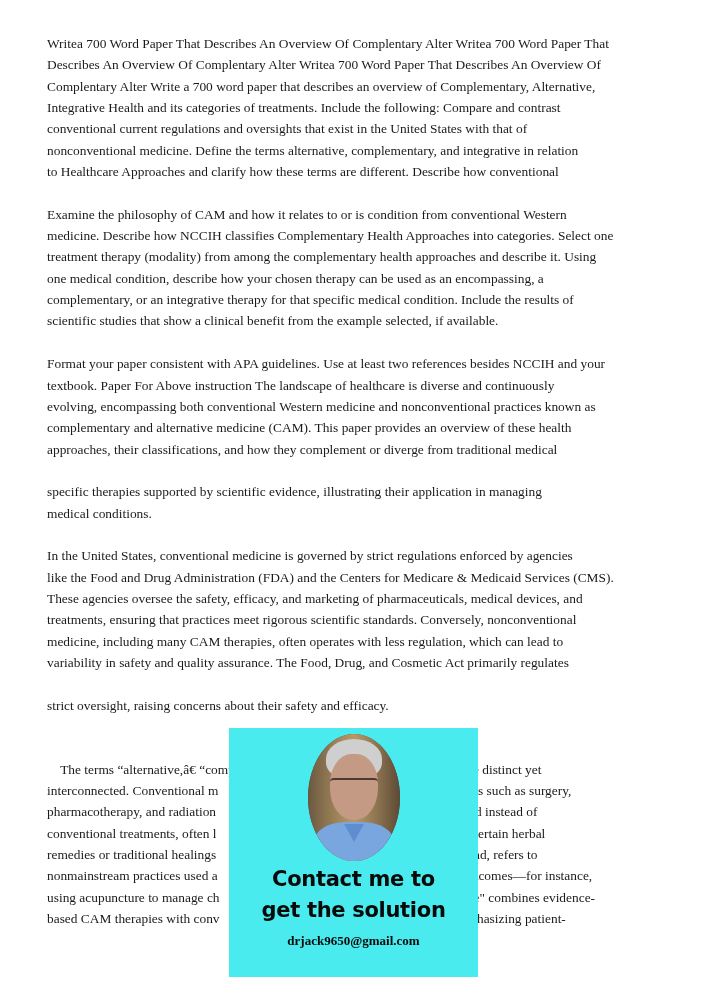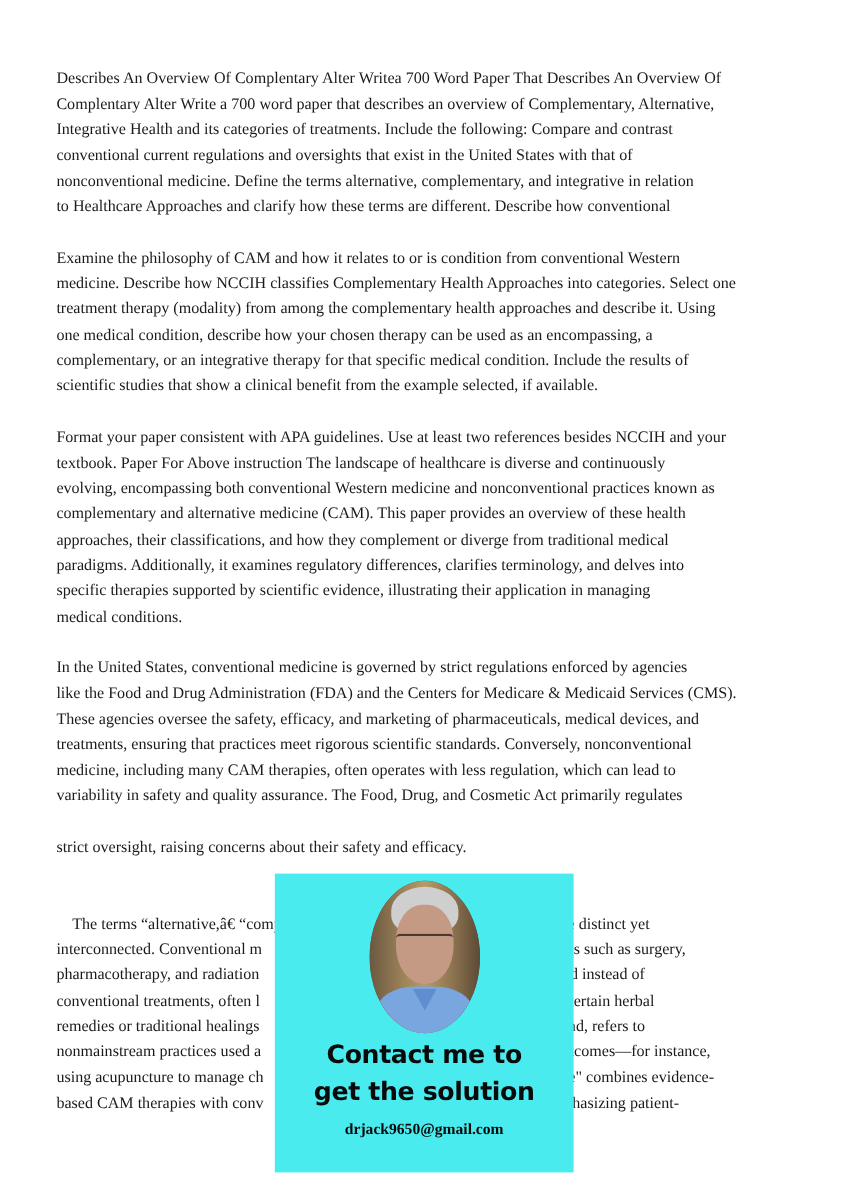--- a/index.html
+++ b/index.html
@@ -36,21 +36,21 @@
     position: absolute; left: 0; top: 205px; width: 249px; text-align: center;
     font-family: "Liberation Serif", "DejaVu Serif", serif; font-weight: bold;
     font-size: 13px; color: #0a0a0a;
   }
 </style>
 </head>
 <body>
 
 <div class="page">
   <p>
-    <br>
+    <span>Writea 700 Word Paper That Describes An Overview Of Complentary Alter Writea 700 Word Paper That</span><br>
     <span>Describes An Overview Of Complentary Alter Writea 700 Word Paper That Describes An Overview Of</span><br>
     <span>Complentary Alter Write a 700 word paper that describes an overview of Complementary, Alternative,</span><br>
     <span>Integrative Health and its categories of treatments. Include the following: Compare and contrast</span><br>
     <span>conventional current regulations and oversights that exist in the United States with that of</span><br>
     <span>nonconventional medicine. Define the terms alternative, complementary, and integrative in relation</span><br>
     <span>to Healthcare Approaches and clarify how these terms are different. Describe how conventional</span><br>
   </p>
   <p>
     <span>Examine the philosophy of CAM and how it relates to or is condition from conventional Western</span><br>
     <span>medicine. Describe how NCCIH classifies Complementary Health Approaches into categories. Select one</span><br>
@@ -58,21 +58,21 @@
     <span>one medical condition, describe how your chosen therapy can be used as an encompassing, a</span><br>
     <span>complementary, or an integrative therapy for that specific medical condition. Include the results of</span><br>
     <span>scientific studies that show a clinical benefit from the example selected, if available.</span>
   </p>
   <p>
     <span>Format your paper consistent with APA guidelines. Use at least two references besides NCCIH and your</span><br>
     <span>textbook. Paper For Above instruction The landscape of healthcare is diverse and continuously</span><br>
     <span>evolving, encompassing both conventional Western medicine and nonconventional practices known as</span><br>
     <span>complementary and alternative medicine (CAM). This paper provides an overview of these health</span><br>
     <span>approaches, their classifications, and how they complement or diverge from traditional medical</span><br>
-    <span>paradigms. Additionally, it examines regulatory differences, clarifies terminology, and delves into</span><br>
+    <br>
     <span>specific therapies supported by scientific evidence, illustrating their application in managing</span><br>
     <span>medical conditions.</span>
   </p>
   <p>
     <span>In the United States, conventional medicine is governed by strict regulations enforced by agencies</span><br>
     <span>like the Food and Drug Administration (FDA) and the Centers for Medicare &amp; Medicaid Services (CMS).</span><br>
     <span>These agencies oversee the safety, efficacy, and marketing of pharmaceuticals, medical devices, and</span><br>
     <span>treatments, ensuring that practices meet rigorous scientific standards. Conversely, nonconventional</span><br>
     <span>medicine, including many CAM therapies, often operates with less regulation, which can lead to</span><br>
     <span>variability in safety and quality assurance. The Food, Drug, and Cosmetic Act primarily regulates</span><br>

